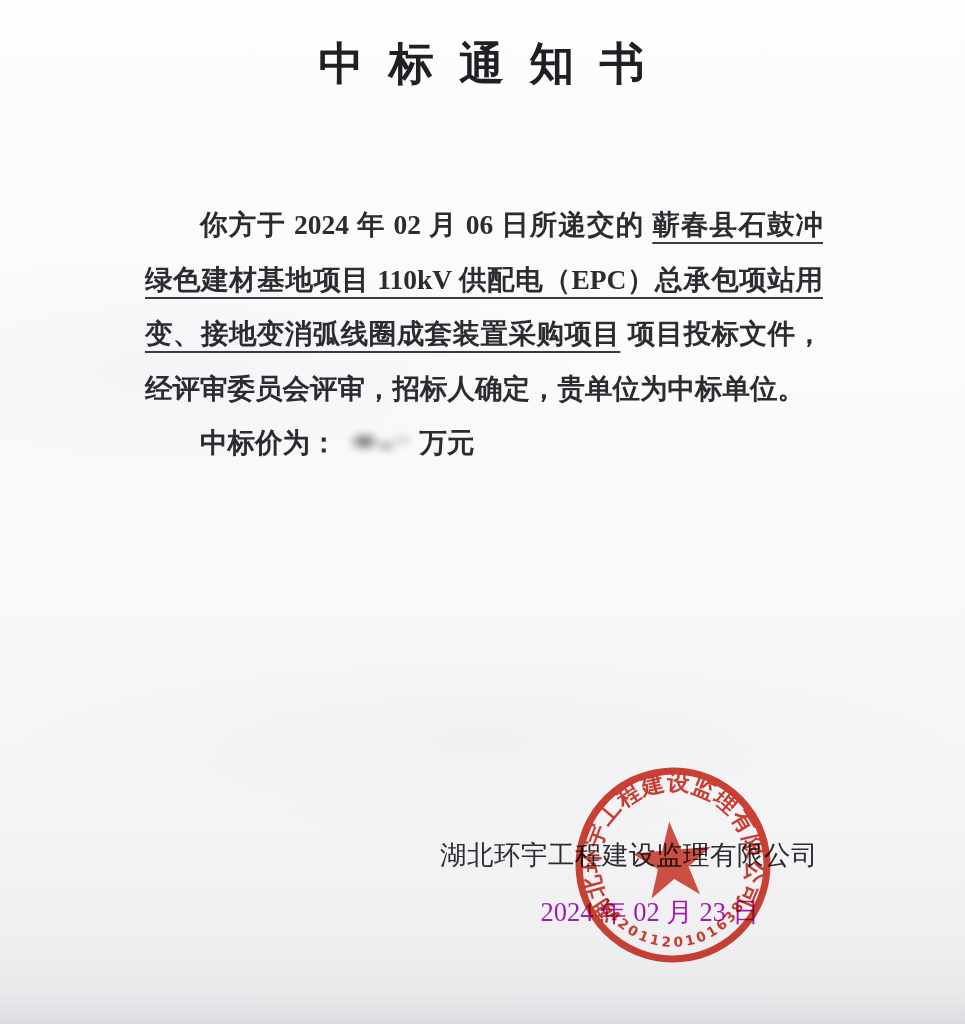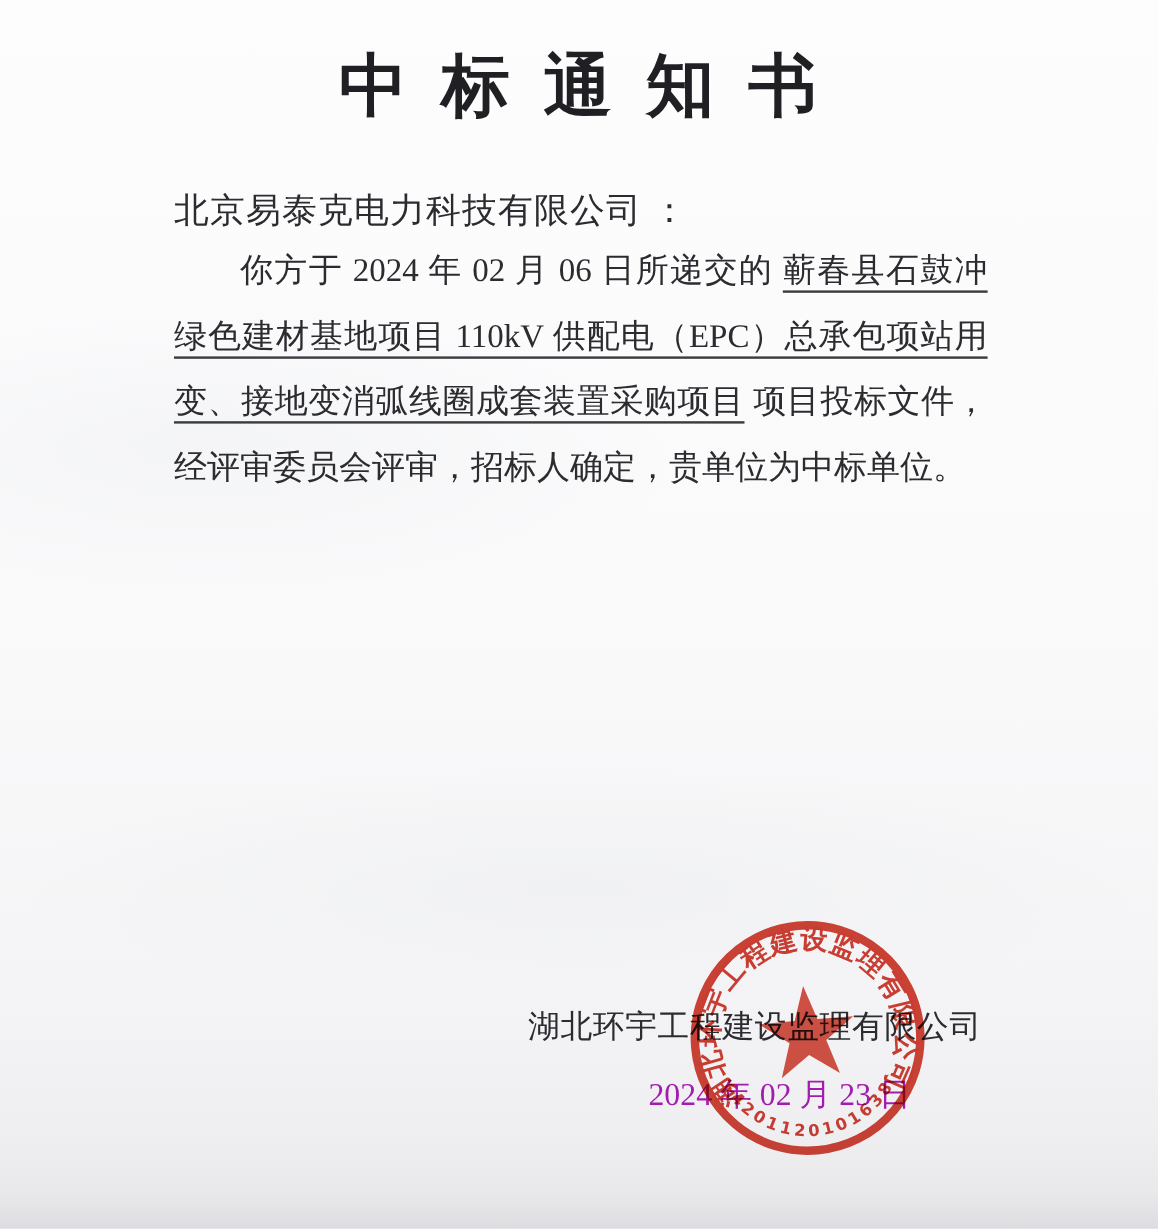--- a/index.html
+++ b/index.html
@@ -36,21 +36,21 @@
       radial-gradient(60% 18% at 18% 36%, rgba(190,195,205,0.10), rgba(0,0,0,0) 70%),
       radial-gradient(70% 14% at 50% 72%, rgba(190,195,205,0.10), rgba(0,0,0,0) 70%);
   }
   .title {
     position: absolute;
     top: 34px;
     left: 0;
     width: 100%;
     margin: 0;
     text-align: center;
-    font-size: 57px;
+    font-size: 45px;
     font-weight: 600;
     letter-spacing: 2px;
     word-spacing: 10px;
     color: #1f1f24;
   }
   .recipient {
     position: absolute;
     left: 145px;
     top: 156px;
     font-size: 29px;
@@ -63,20 +63,21 @@
     top: 198px;
     width: 678px;
     font-size: 27.5px;
     line-height: 54.5px;
     text-align: justify;
     color: #2b2b30;
   }
   .body-text p {
     margin: 0;
     text-indent: 2em;
+    font-weight: bold;
   }
   .u {
     text-decoration: underline;
     text-decoration-thickness: 1.5px;
     text-underline-offset: 8px;
     text-decoration-color: #3a3a40;
   }
   .redact-blur {
     display: inline-block;
     width: 68px;
@@ -149,24 +150,24 @@
     color: #3a3a3f;
   }
 </style>
 </head>
 <body>
 
 <div class="page">
 
   <h1 class="title">中 标 通 知 书</h1>
 
-  <div class="recipient">北京易泰克电力科技有限公司 ：</div>
 
   <div class="body-text">
     <p><span>你方于 2024 年 02 月 06 日所递交的 </span><span class="u">蕲春县石鼓冲绿色建材基地项目 110kV 供配电（EPC）总承包项站用变、接地变消弧线圈成套装置采购项目</span><span> 项目投标文件，经评审委员会评审，招标人确定，贵单位为中标单位。</span></p>
+    <p><span>中标价为：</span><span class="redact-blur"></span><span>万元</span></p>
   </div>
 
   <div class="sig-company">湖北环宇工程建设监理有限公司</div>
   <div class="sig-date">2024 年 02 月 23 日</div>
 
   <div class="seal">
     <svg viewBox="0 0 200 200">
       <circle class="seal-ring" cx="100" cy="100" r="93"></circle>
       <path id="sealArcTop" d="M 39.4 142.4 A 74 74 0 1 1 160.6 142.4" fill="none"></path>
       <path id="sealArcBottom" d="M 31.3 142.9 A 81 81 0 0 0 168.7 142.9" fill="none"></path>

